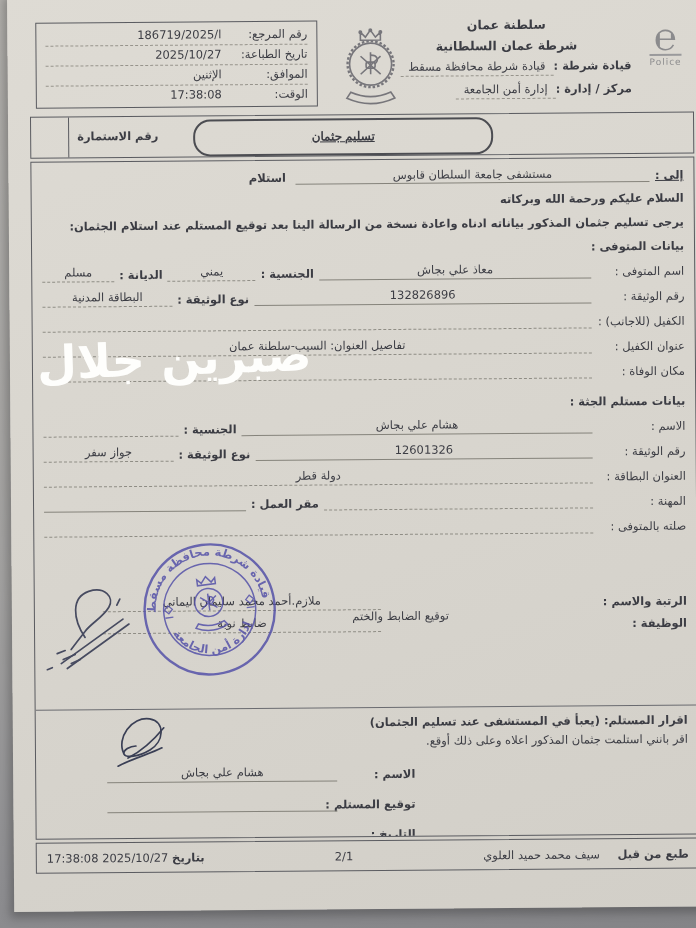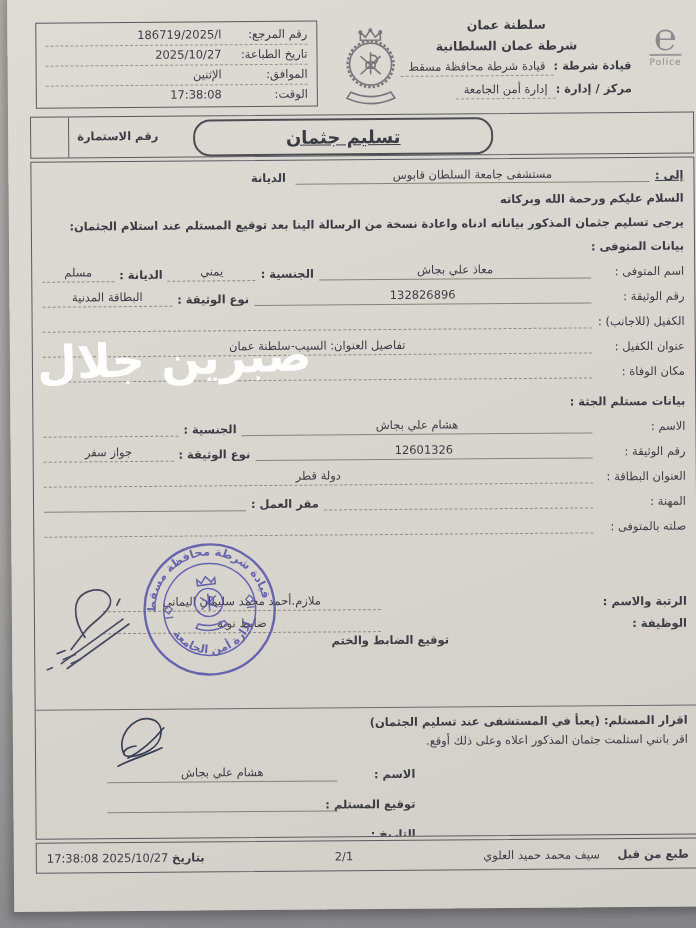--- a/index.html
+++ b/index.html
@@ -35,21 +35,21 @@
   .pol-word{font-size:9px;letter-spacing:1px;border-top:2px solid #9a9a9c;display:inline-block;
     padding-top:1px;color:#8b8b8d;}
   .crest{position:absolute;left:298px;top:10px;}
 
   
   .titlebar{position:relative;margin-top:4px;height:42px;border:1.5px solid #5a5b60;box-sizing:border-box;}
   .fn-divider{position:absolute;left:37px;top:0;bottom:0;border-left:1.2px solid #5a5b60;}
   .fn-label{position:absolute;left:46px;top:12px;font-weight:bold;}
   .stadium{position:absolute;left:162px;top:3px;width:296px;height:33px;border:2px solid #4c4d52;
     border-radius:17px;display:flex;align-items:center;justify-content:center;}
-  .stadium .t{font-weight:bold;font-size:18px;text-decoration:underline;}
+  .stadium .t{font-weight:bold;font-size:12px;text-decoration:underline;font-family:Liberation Serif, serif;}
 
   
   .mainbox{position:relative;margin-top:3px;border:1.5px solid #5a5b60;height:678px;
     box-sizing:border-box;padding:6px 10px 0;overflow:hidden;}
   .to-row{display:flex;align-items:flex-end;margin-top:2px;}
   .to-row .lbl{font-weight:bold;white-space:nowrap;text-decoration:underline;}
   .to-row .toval{flex:0 0 55%;border-bottom:1px solid #85837b;text-align:center;padding-bottom:1px;margin-right:6px;}
   .to-row .hon{font-weight:bold;margin-right:10px;}
   .greet{font-weight:bold;margin-top:9px;}
   .request{font-weight:bold;margin-top:10px;}
@@ -57,21 +57,21 @@
   .frow{display:flex;align-items:flex-end;margin-top:8px;column-gap:5px;}
   .frow .lbl{font-weight:normal;white-space:nowrap;min-width:88px;}
   .frow .lbl2{font-weight:bold;white-space:nowrap;}
   .fv{border-bottom:1px dashed #8f8d85;text-align:center;min-height:15px;padding-bottom:1px;}
   .fv.solid{border-bottom-style:solid;border-color:#85837b;}
   .g1{flex:1;} .g2{flex:2.6;}
   .w88{flex:0 0 88px;} .w72{flex:0 0 72px;}
 
   
   .officer{position:relative;height:104px;margin-top:4px;}
-  .sign-label{position:absolute;right:238px;top:16px;font-weight:bold;margin-top:24px;}
+  .sign-label{position:absolute;right:238px;top:16px;font-weight:normal;}
   .orow{display:flex;align-items:flex-end;column-gap:0;}
   .orow.first{margin-top:58px;}
   .orow.next{margin-top:5px;}
   .orow .lbl{font-weight:bold;white-space:nowrap;width:84px;}
   .orow .ogap{width:222px;}
   .orow .fv{flex:1;}
   .orow .otail{width:58px;}
   .stampwrap{position:absolute;left:94px;top:-56px;transform:rotate(-7deg);opacity:.85;z-index:4;}
   .sig1{position:absolute;left:-4px;top:-16px;z-index:4;}
   .divider{border:none;border-top:1.2px solid #6a6b70;margin:10px -10px 0;}
@@ -166,21 +166,21 @@
     <div class="stadium">
       <span class="t">تسليم جثمان</span>
     </div>
   </div>
 
   <div class="mainbox">
 
     <div class="to-row">
       <span class="lbl">إلى :</span>
       <span class="toval">مستشفى جامعة السلطان قابوس</span>
-      <span class="hon">الديانة</span>
+      <span class="hon">استلام</span>
     </div>
 
     <div class="greet">السلام عليكم ورحمة الله وبركاته</div>
     <div class="request">يرجى تسليم جثمان المذكور بياناته ادناه واعادة نسخة من الرسالة الينا بعد توقيع المستلم عند استلام الجثمان:</div>
 
     <div class="sec-h">بيانات المتوفى :</div>
     <div class="frow">
       <span class="lbl">اسم المتوفى :</span>
       <span class="fv solid g2">معاذ علي بجاش</span>
       <span class="lbl2">الجنسية :</span>

